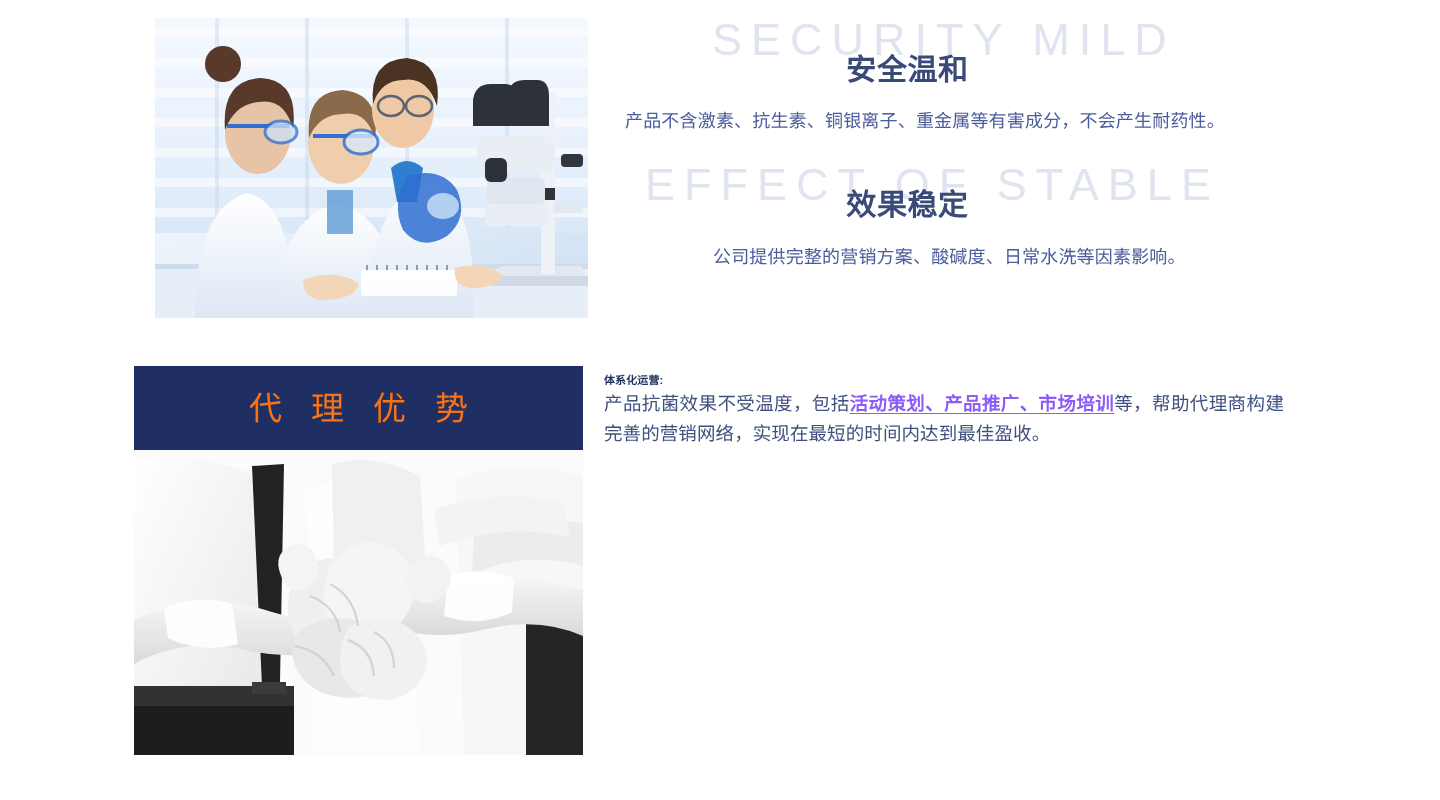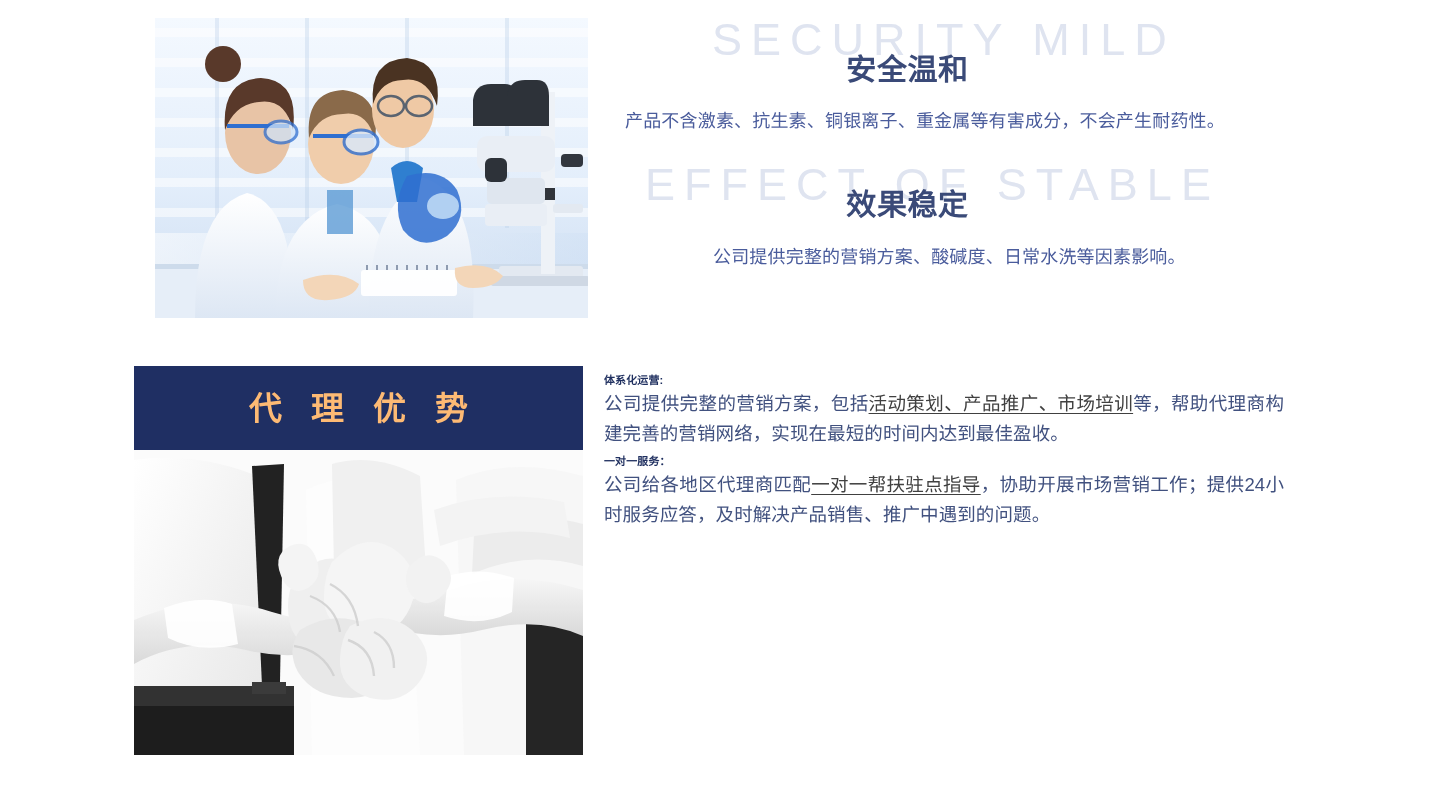--- a/index.html
+++ b/index.html
@@ -84,23 +84,23 @@
     left: 134px;
     top: 366px;
     width: 449px;
     height: 84px;
     background: #1f2f63;
     display: flex;
     align-items: center;
     justify-content: center;
   }
   .banner-title {
-    color: #fdba74;
+    color: #f97316;
     font-size: 33px;
-    font-weight: bold;
+    font-weight: normal;
     letter-spacing: 0.30em;
     text-indent: 0.30em;
     line-height: 1;
   }
 
   .hands-photo {
     position: absolute;
     left: 134px;
     top: 450px;
     width: 449px;
@@ -127,22 +127,22 @@
     letter-spacing: 0.01em;
   }
   .adv-body {
     font-size: 18.5px;
     color: #41517f;
     line-height: 1.62;
     letter-spacing: 0.005em;
     text-align: justify;
   }
   .adv-body .em {
-    font-weight: normal;
-    color: #404040;
+    font-weight: bold;
+    color: #8b5cf6;
     text-decoration: underline;
     text-underline-offset: 3px;
   }
 </style>
 </head>
 <body>
 
 <div class="page">
 
   <div class="lab-photo">
@@ -317,24 +317,20 @@
       </g>
 
       <rect x="0" y="0" width="449" height="305" fill="#ffffff" opacity="0.04"></rect>
     </svg>
   </div>
 
   <div class="adv-col">
 
     <div class="adv-block">
       <div class="adv-head">体系化运营:</div>
-      <div class="adv-body"><span>公司提供完整的营销方案，包括</span><span class="em">活动策划、产品推广、市场培训</span><span>等，帮助代理商构建完善的营销网络，实现在最短的时间内达到最佳盈收。</span></div>
+      <div class="adv-body"><span>产品抗菌效果不受温度，包括</span><span class="em">活动策划、产品推广、市场培训</span><span>等，帮助代理商构建完善的营销网络，实现在最短的时间内达到最佳盈收。</span></div>
     </div>
 
-    <div class="adv-block">
-      <div class="adv-head">一对一服务：</div>
-      <div class="adv-body"><span>公司给各地区代理商匹配</span><span class="em">一对一帮扶驻点指导</span><span>，协助开展市场营销工作；提供24小时服务应答，及时解决产品销售、推广中遇到的问题。</span></div>
-    </div>
 
 
   </div>
 
 </div>
 
 </body></html>

